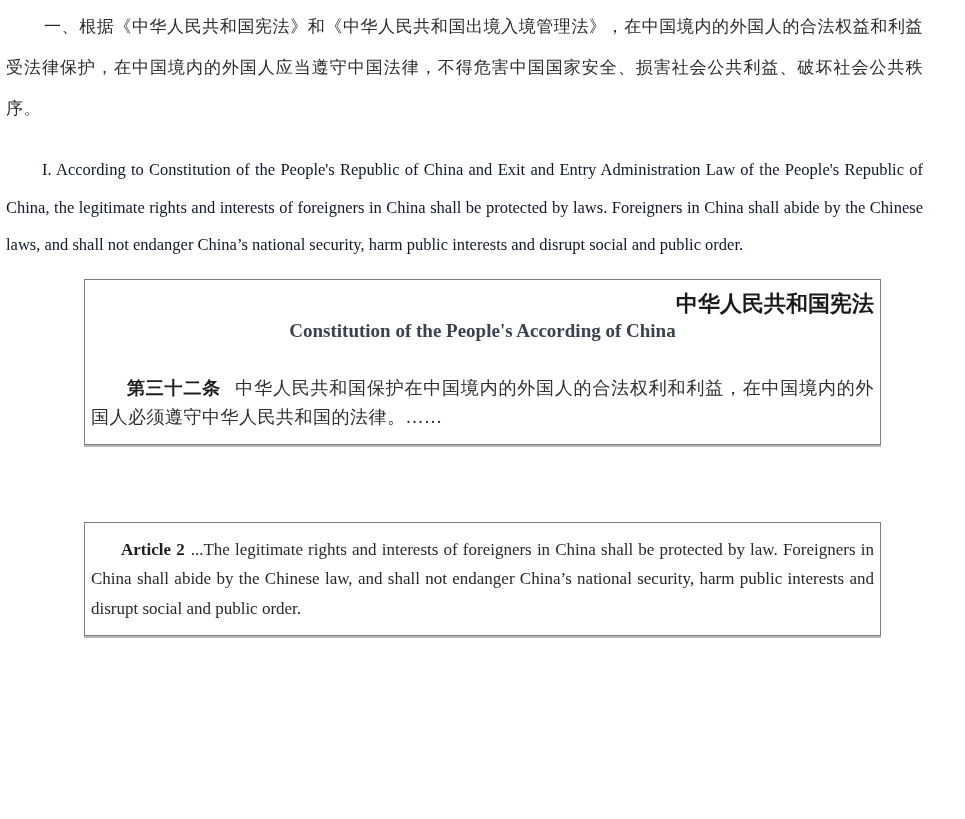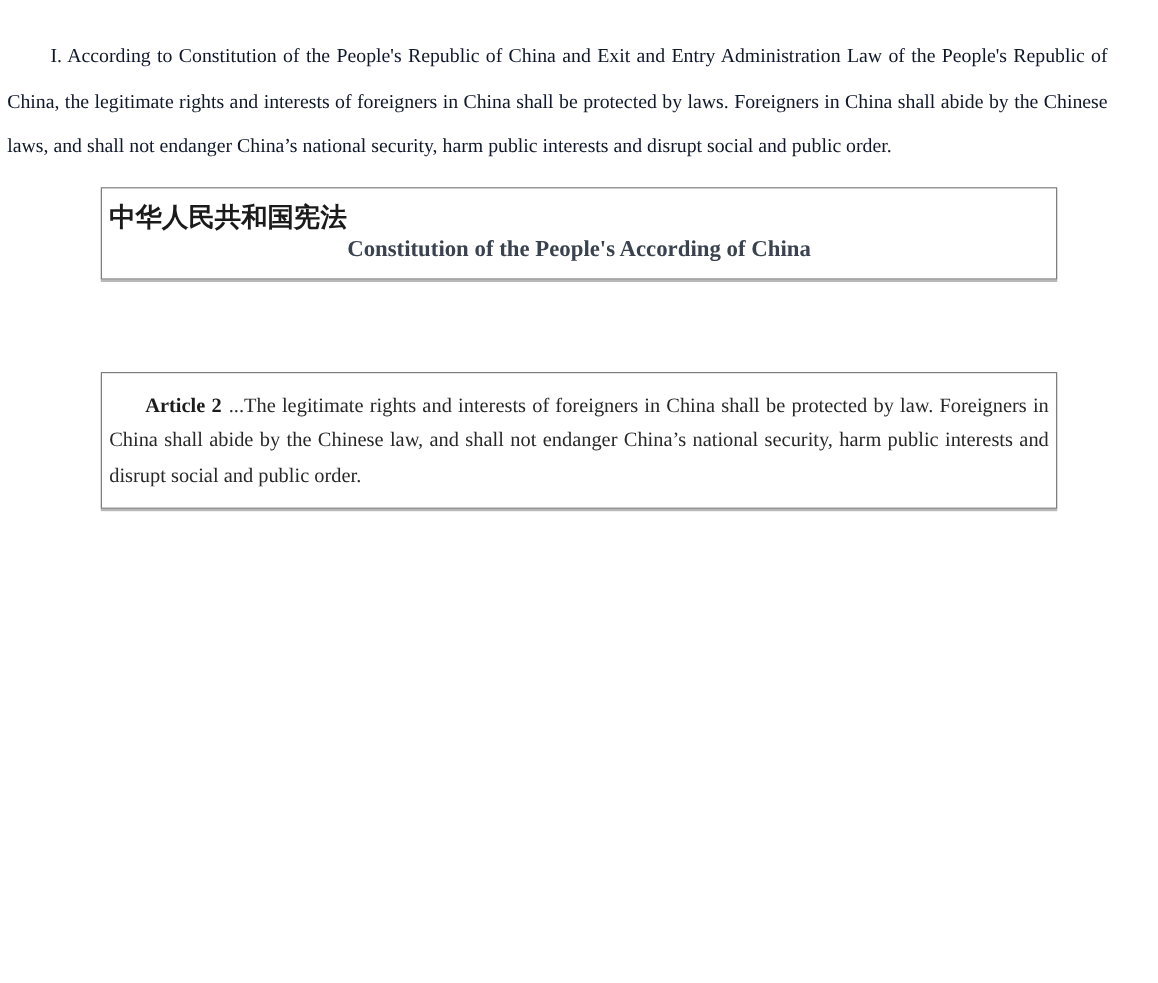--- a/index.html
+++ b/index.html
@@ -40,21 +40,21 @@
     width: 797px;
     margin-left: 78px;
     border: 1px solid #7e7e7e;
     box-shadow: 0 2px 0 #b8b8b8;
     background: #ffffff;
     padding: 9px 6px 12px 6px;
   }
   .law-box.first { margin-top: 15px; }
   .law-box.second { margin-top: 77px; }
   .box-title-zh {
-    text-align: left;
+    text-align: right;
     font-size: 22px;
     font-weight: bold;
     line-height: 29px;
     color: #1a1a1a;
   }
   .box-title-en {
     text-align: center;
     font-size: 19px;
     font-weight: bold;
     line-height: 25px;
@@ -80,25 +80,27 @@
   }
   .article .lbl { font-weight: bold; color: #1d1d1d; }
   .article-zh .lbl { margin-right: 0.8em; }
   .article-en .lbl { margin-right: 0.35em; }
 </style>
 </head>
 <body>
 
 <div class="page">
 
+  <p class="intro-zh">一、根据《中华人民共和国宪法》和《中华人民共和国出境入境管理法》，在中国境内的外国人的合法权益和利益受法律保护，在中国境内的外国人应当遵守中国法律，不得危害中国国家安全、损害社会公共利益、破坏社会公共秩序。</p>
 
   <p class="intro-en">I. According to Constitution of the People's Republic of China and Exit and Entry Administration Law of the People's Republic of China, the legitimate rights and interests of foreigners in China shall be protected by laws. Foreigners in China shall abide by the Chinese laws, and shall not endanger China’s national security, harm public interests and disrupt social and public order.</p>
 
   <div class="law-box first">
     <div class="box-title-zh">中华人民共和国宪法</div>
     <div class="box-title-en">Constitution of the People's According of China</div>
+    <p class="article article-zh"><span class="lbl">第三十二条</span><span>中华人民共和国保护在中国境内的外国人的合法权利和利益，在中国境内的外国人必须遵守中华人民共和国的法律。……</span></p>
   </div>
 
   <div class="law-box second">
     <p class="article article-en"><span class="lbl">Article 2</span><span>...The legitimate rights and interests of foreigners in China shall be protected by law. Foreigners in China shall abide by the Chinese law, and shall not endanger China’s national security, harm public interests and disrupt social and public order.</span></p>
   </div>
 
 </div>
 
 </body></html>

